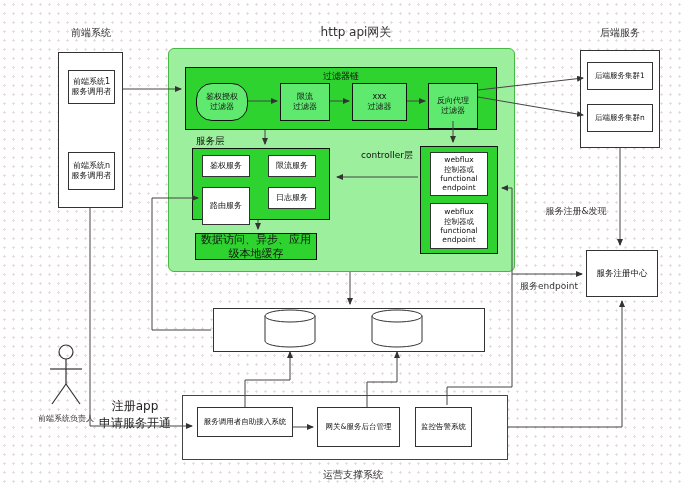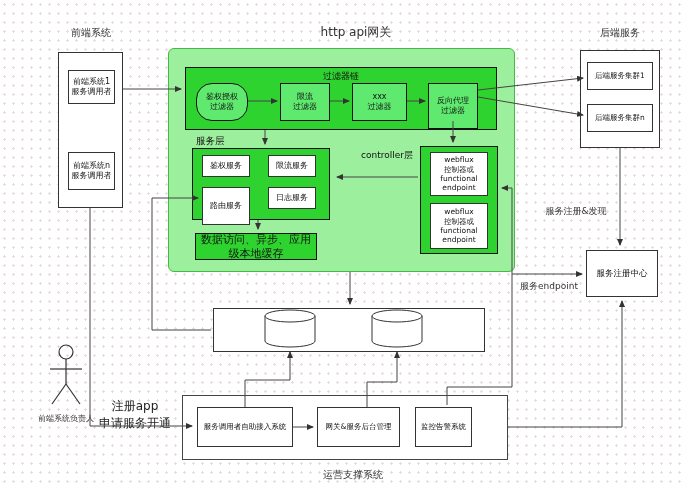--- a/index.html
+++ b/index.html
@@ -84,21 +84,21 @@
   <div class="box" style="left:587px;top:62px;width:66px;height:28px;font-size:7.5px;">后端服务集群1</div>
   <div class="box" style="left:587px;top:104px;width:66px;height:28px;font-size:7.5px;">后端服务集群n</div>
 
   <div class="abs lbl" style="left:531px;top:205px;width:90px;font-size:9px;">服务注册&amp;发现</div>
   <div class="abs lbl" style="left:516px;top:280px;width:66px;font-size:9px;">服务endpoint</div>
   <div class="box" style="left:586px;top:250px;width:72px;height:47px;font-size:8.5px;">服务注册中心</div>
 
   <div class="box" style="left:213px;top:308px;width:272px;height:44px;"></div>
 
   <div class="box" style="left:182px;top:395px;width:326px;height:65px;border-color:#444;"></div>
-  <div class="box" style="left:197px;top:407px;width:96px;height:40px;font-size:7.5px;text-align:center;">服务调用者自助接入系统</div>
+  <div class="box" style="left:197px;top:407px;width:96px;height:30px;font-size:7.5px;text-align:center;">服务调用者自助接入系统</div>
   <div class="box" style="left:415px;top:407px;width:57px;height:40px;font-size:7.5px;">监控告警系统</div>
   <div class="box" style="left:317px;top:407px;width:83px;height:40px;font-size:7.5px;">网关&amp;服务后台管理</div>
   <div class="abs lbl" style="left:298px;top:468px;width:110px;font-size:10px;">运营支撑系统</div>
 
   <div class="abs lbl" style="left:28px;top:413px;width:76px;font-size:8px;">前端系统负责人</div>
   <div class="abs lbl ml" style="left:96px;top:386px;width:78px;font-size:12px;color:#222;margin-top:12px;">注册app
 申请服务开通</div>
 
   <svg class="overlay" width="681" height="486" viewBox="0 0 681 486">
     <defs>

